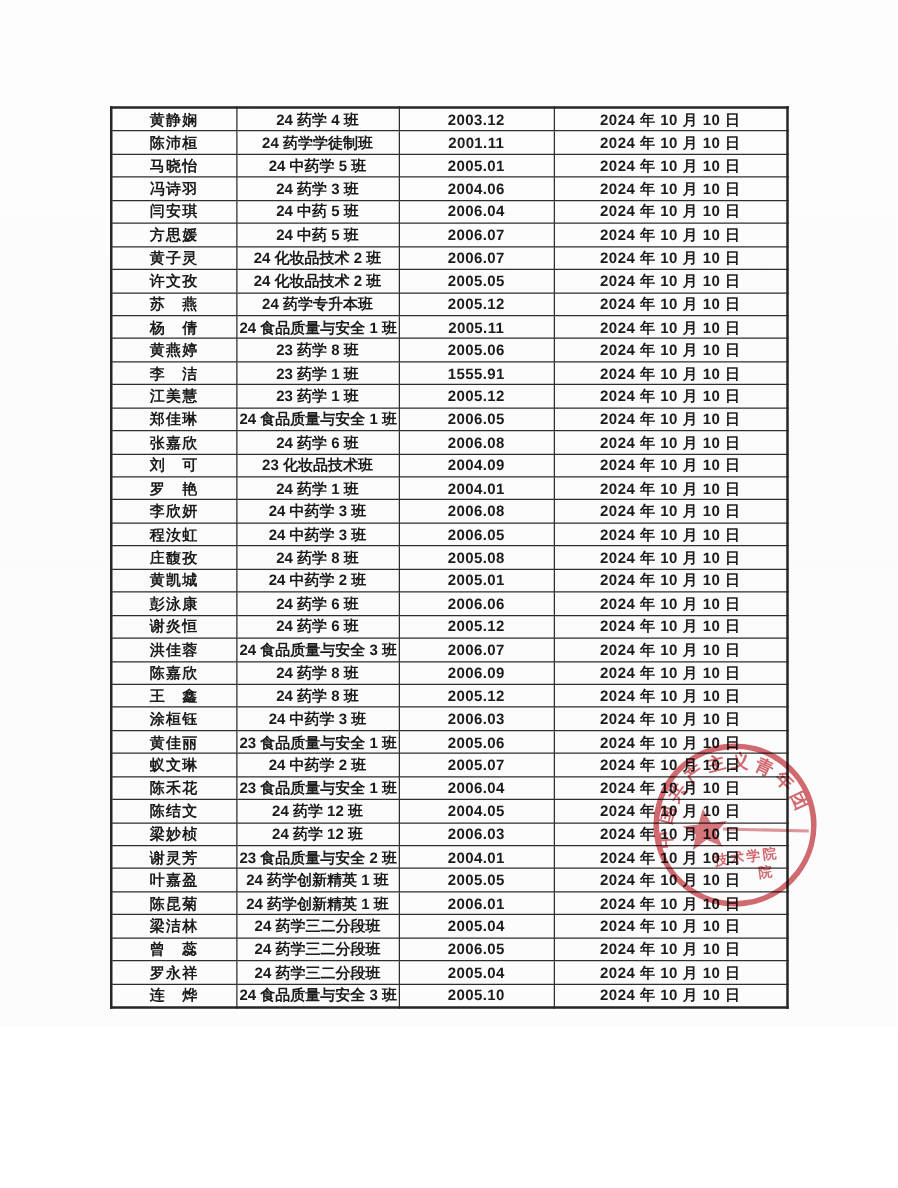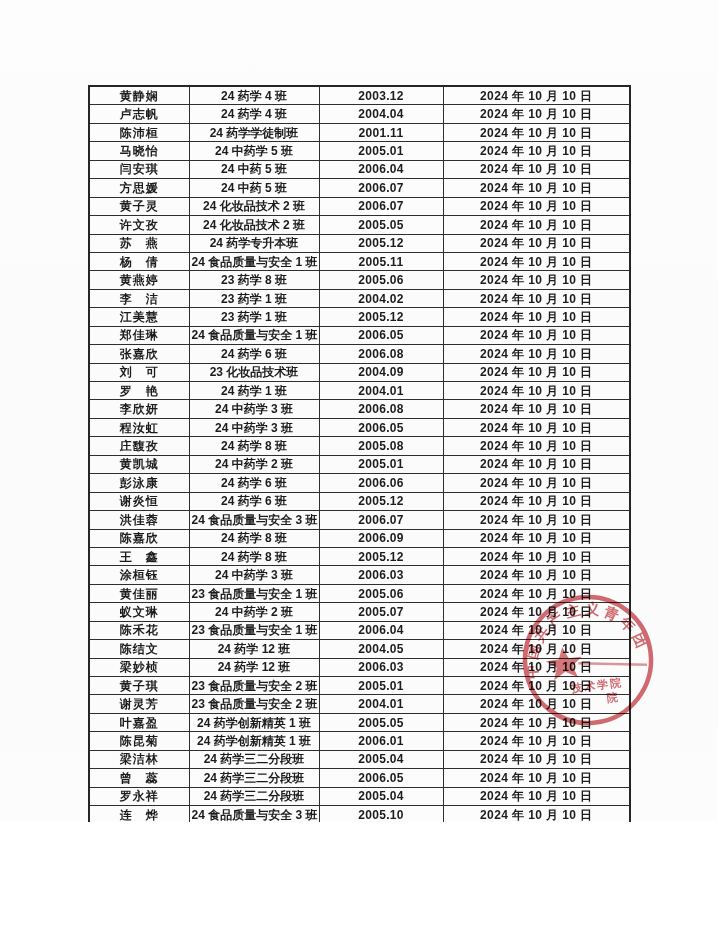--- a/index.html
+++ b/index.html
@@ -48,41 +48,41 @@
       <col style="width:187px">
     </colgroup>
     <tbody id="roster-body">
     <tr>
       <td class="c-name">黄静娴</td>
       <td class="c-class">24 药学 4 班</td>
       <td class="c-birth">2003.12</td>
       <td class="c-date">2024 年 10 月 10 日</td>
     </tr>
 
-    <tr>
-      <td class="c-name">卢志帆</td>
-      <td class="c-class">24 药学 4 班</td>
-      <td class="c-birth">2004.04</td>
-      <td class="c-date">2024 年 10 月 10 日</td>
-    </tr>
 
     <tr>
       <td class="c-name">陈沛桓</td>
       <td class="c-class">24 药学学徒制班</td>
       <td class="c-birth">2001.11</td>
       <td class="c-date">2024 年 10 月 10 日</td>
     </tr>
 
     <tr>
       <td class="c-name">马晓怡</td>
       <td class="c-class">24 中药学 5 班</td>
       <td class="c-birth">2005.01</td>
       <td class="c-date">2024 年 10 月 10 日</td>
     </tr>
 
+    <tr>
+      <td class="c-name">冯诗羽</td>
+      <td class="c-class">24 药学 3 班</td>
+      <td class="c-birth">2004.06</td>
+      <td class="c-date">2024 年 10 月 10 日</td>
+    </tr>
 
     <tr>
       <td class="c-name">闫安琪</td>
       <td class="c-class">24 中药 5 班</td>
       <td class="c-birth">2006.04</td>
       <td class="c-date">2024 年 10 月 10 日</td>
     </tr>
 
     <tr>
       <td class="c-name">方思媛</td>
@@ -123,21 +123,21 @@
     <tr>
       <td class="c-name">黄燕婷</td>
       <td class="c-class">23 药学 8 班</td>
       <td class="c-birth">2005.06</td>
       <td class="c-date">2024 年 10 月 10 日</td>
     </tr>
 
     <tr>
       <td class="c-name">李　洁</td>
       <td class="c-class">23 药学 1 班</td>
-      <td class="c-birth">2004.02</td>
+      <td class="c-birth">1555.91</td>
       <td class="c-date">2024 年 10 月 10 日</td>
     </tr>
 
     <tr>
       <td class="c-name">江美慧</td>
       <td class="c-class">23 药学 1 班</td>
       <td class="c-birth">2005.12</td>
       <td class="c-date">2024 年 10 月 10 日</td>
     </tr>
 
@@ -268,26 +268,20 @@
       <td class="c-date">2024 年 10 月 10 日</td>
     </tr>
 
     <tr>
       <td class="c-name">梁妙桢</td>
       <td class="c-class">24 药学 12 班</td>
       <td class="c-birth">2006.03</td>
       <td class="c-date">2024 年 10 月 10 日</td>
     </tr>
 
-    <tr>
-      <td class="c-name">黄子琪</td>
-      <td class="c-class">23 食品质量与安全 2 班</td>
-      <td class="c-birth">2005.01</td>
-      <td class="c-date">2024 年 10 月 10 日</td>
-    </tr>
 
     <tr>
       <td class="c-name">谢灵芳</td>
       <td class="c-class">23 食品质量与安全 2 班</td>
       <td class="c-birth">2004.01</td>
       <td class="c-date">2024 年 10 月 10 日</td>
     </tr>
 
     <tr>
       <td class="c-name">叶嘉盈</td>

